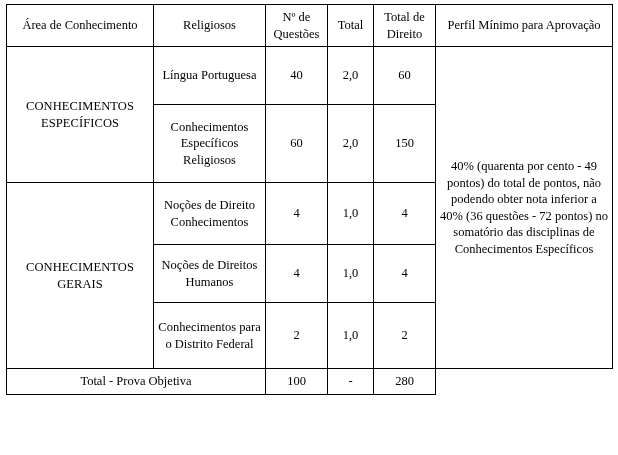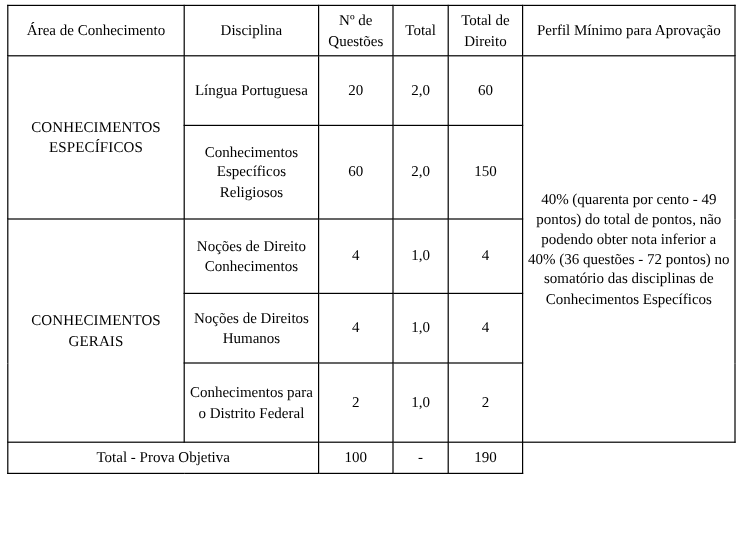--- a/index.html
+++ b/index.html
@@ -77,31 +77,31 @@
       <col class="col-area">
       <col class="col-disc">
       <col class="col-quest">
       <col class="col-peso">
       <col class="col-pontos">
       <col class="col-perfil">
     </colgroup>
     <tbody>
       <tr>
         <td class="head-cell">Área de Conhecimento</td>
-        <td class="head-cell">Disciplina</td>
+        <td class="head-cell">Religiosos</td>
         <td class="head-cell">Nº de Questões</td>
         <td class="head-cell">Total</td>
         <td class="head-cell">Total de Direito</td>
         <td class="head-cell">Perfil Mínimo para Aprovação</td>
       </tr>
 
       <tr class="tall-1">
         <td rowspan="2" class="area-cell">CONHECIMENTOS ESPECÍFICOS</td>
         <td>Língua Portuguesa</td>
-        <td>20</td>
+        <td>40</td>
         <td>2,0</td>
         <td>60</td>
         <td rowspan="5" class="perfil-cell">40% (quarenta por cento - 49 pontos) do total de pontos, não podendo obter nota inferior a 40% (36 questões - 72 pontos) no somatório das disciplinas de Conhecimentos Específicos</td>
       </tr>
 
       <tr class="tall-2">
         <td>Conhecimentos Específicos Religiosos</td>
         <td>60</td>
         <td>2,0</td>
         <td>150</td>
@@ -126,18 +126,18 @@
         <td>Conhecimentos para o Distrito Federal</td>
         <td>2</td>
         <td>1,0</td>
         <td>2</td>
       </tr>
 
       <tr class="total-row">
         <td colspan="2">Total - Prova Objetiva</td>
         <td>100</td>
         <td>-</td>
-        <td>190</td>
+        <td>280</td>
         <td style="border:none"></td>
       </tr>
     </tbody>
   </table>
 </div>
 
 </body></html>

